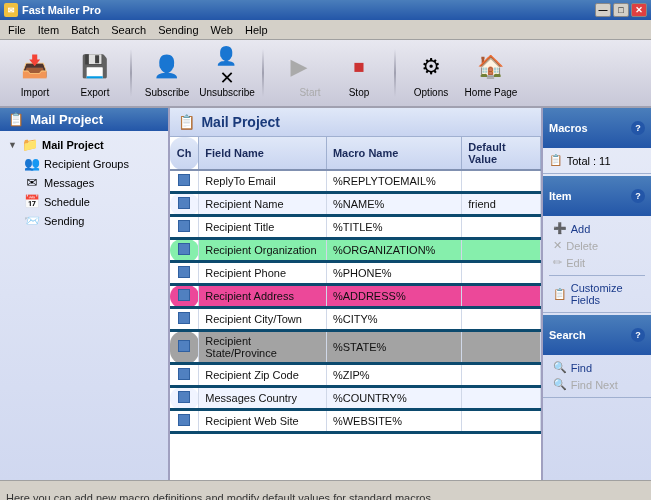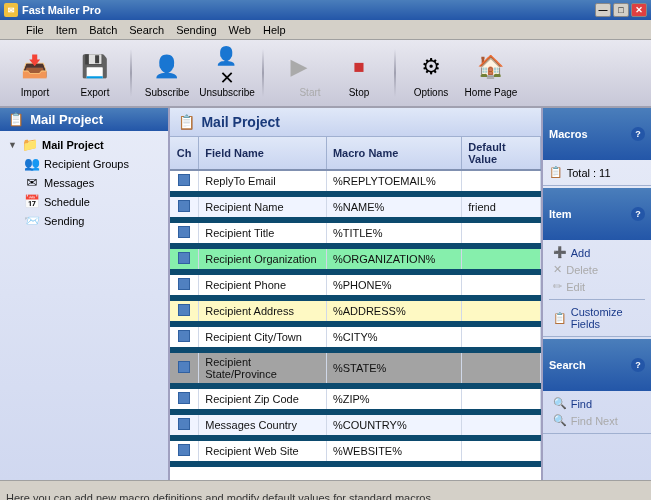--- a/index.html
+++ b/index.html
@@ -9,21 +9,21 @@
     .title-bar { background: linear-gradient(to bottom, #4a7ebb, #2356a8); color: white; height: 20px; display: flex; align-items: center; justify-content: space-between; padding: 0 4px; font-size: 11px; font-weight: bold; }
     .title-bar-left { display: flex; align-items: center; gap: 4px; }
     .title-bar-icon { width: 14px; height: 14px; background: #f0c040; border-radius: 2px; display: flex; align-items: center; justify-content: center; font-size: 8px; }
     .title-bar-buttons { display: flex; gap: 2px; }
     .title-btn { width: 16px; height: 14px; border: 1px solid #888; border-radius: 2px; display: flex; align-items: center; justify-content: center; font-size: 9px; cursor: pointer; color: black; font-weight: bold; }
     .title-btn.minimize { background: #d4d0c8; }
     .title-btn.maximize { background: #d4d0c8; }
     .title-btn.close { background: #e04040; color: white; }
 
     
-    .menu-bar { background: #d4d0c8; height: 20px; display: flex; align-items: center; padding: 0 20px; border-bottom: 1px solid #a0a0a0; }
+    .menu-bar { background: #d4d0c8; height: 20px; display: flex; align-items: center; padding: 0 2px; border-bottom: 1px solid #a0a0a0; }
     .menu-item { padding: 2px 6px; font-size: 11px; cursor: pointer; color: #000; }
 
     
     .toolbar { background: linear-gradient(to bottom, #e8e8f0, #c8c8d8); height: 68px; display: flex; align-items: center; padding: 4px 8px; gap: 6px; border-bottom: 2px solid #a0a0b0; }
     .toolbar-btn { display: flex; flex-direction: column; align-items: center; justify-content: center; width: 54px; height: 56px; background: none; border: none; cursor: pointer; font-size: 10px; color: #000; gap: 2px; }
     .toolbar-btn.disabled { color: #aaa; cursor: default; }
     .toolbar-separator { width: 2px; height: 48px; background: linear-gradient(to bottom, transparent, #a0a0b0, transparent); margin: 0 2px; }
     .toolbar-icon { width: 36px; height: 36px; display: flex; align-items: center; justify-content: center; font-size: 22px; }
 
     
@@ -40,32 +40,32 @@
 
     
     .content-area { flex: 1; background: white; display: flex; flex-direction: column; overflow: hidden; }
     .content-header { background: linear-gradient(to bottom, #e0e8f8, #c8d4f0); padding: 6px 8px; font-size: 14px; font-weight: bold; color: #1a3a7a; display: flex; align-items: center; gap: 6px; border-bottom: 1px solid #a0b0d0; }
 
     
     .table-container { flex: 1; overflow-y: auto; overflow-x: hidden; }
     table { width: 100%; border-collapse: collapse; font-size: 11px; }
     thead tr { background: linear-gradient(to bottom, #e0e8f8, #c8d4f0); }
     thead th { padding: 4px 6px; text-align: left; border-right: 1px solid #a0b0d0; border-bottom: 2px solid #8090b0; font-weight: bold; color: #1a2a5a; }
-    tbody tr { border-bottom: 6px solid #0c4a6e; }
+    tbody tr { border-bottom: 3px solid #0c4a6e; }
     tbody td { padding: 3px 6px; border-right: 1px solid #d0d8e8; color: #111; }
     .row-indicator { width: 12px; height: 12px; background: #5080c0; border: 1px solid #3060a0; display: inline-block; }
-    .td-ch { width: 30px; text-align: center; }
+    .td-ch { width: 30px; text-align: center; border-radius: 13px; }
     .td-field { width: 160px; }
     .td-macro { width: 150px; }
     .td-default { width: 100px; }
 
     
     .right-panel { width: 110px; background: linear-gradient(to bottom, #e8ecf8, #d0d8f0); border-left: 2px solid #a0a0c0; padding: 0; overflow-y: auto; font-size: 11px; }
     .right-section { border-bottom: 1px solid #a0b0d0; margin-bottom: 2px; }
-    .right-section-header { background: linear-gradient(to bottom, #4a7ebb, #2356a8); color: white; padding: 19px 6px; font-size: 11px; font-weight: bold; display: flex; align-items: center; justify-content: space-between; }
+    .right-section-header { background: linear-gradient(to bottom, #4a7ebb, #2356a8); color: white; padding: 13px 6px; font-size: 11px; font-weight: bold; display: flex; align-items: center; justify-content: space-between; }
     .right-section-content { padding: 4px 6px; }
     .right-section-row { display: flex; align-items: center; gap: 4px; padding: 2px 0; }
     .right-action { display: flex; align-items: center; gap: 4px; padding: 2px 4px; cursor: pointer; color: #1a3a8a; border-radius: 2px; }
     .right-action.disabled { color: #aaa; cursor: default; }
     .help-btn { width: 14px; height: 14px; background: #2356a8; color: white; border-radius: 50%; font-size: 9px; display: flex; align-items: center; justify-content: center; cursor: pointer; font-weight: bold; }
 
     
     .status-bar { background: #d4d0c8; height: 34px; border-top: 1px solid #a0a0a0; display: flex; align-items: center; padding: 0 6px; font-size: 11px; color: #333; }
   </style>
 </head>
@@ -203,21 +203,21 @@
     <td class="td-field">Recipient Organization</td>
     <td class="td-macro">%ORGANIZATION%</td>
     <td class="td-default"></td>
   </tr>
             <tr>
     <td class="td-ch"><div class="row-indicator"></div></td>
     <td class="td-field">Recipient Phone</td>
     <td class="td-macro">%PHONE%</td>
     <td class="td-default"></td>
   </tr>
-            <tr style="background: #fef9c3;">
+            <tr style="background: #ec4899;">
     <td class="td-ch"><div class="row-indicator"></div></td>
     <td class="td-field">Recipient Address</td>
     <td class="td-macro">%ADDRESS%</td>
     <td class="td-default"></td>
   </tr>
             <tr>
     <td class="td-ch"><div class="row-indicator"></div></td>
     <td class="td-field">Recipient City/Town</td>
     <td class="td-macro">%CITY%</td>
     <td class="td-default"></td>

